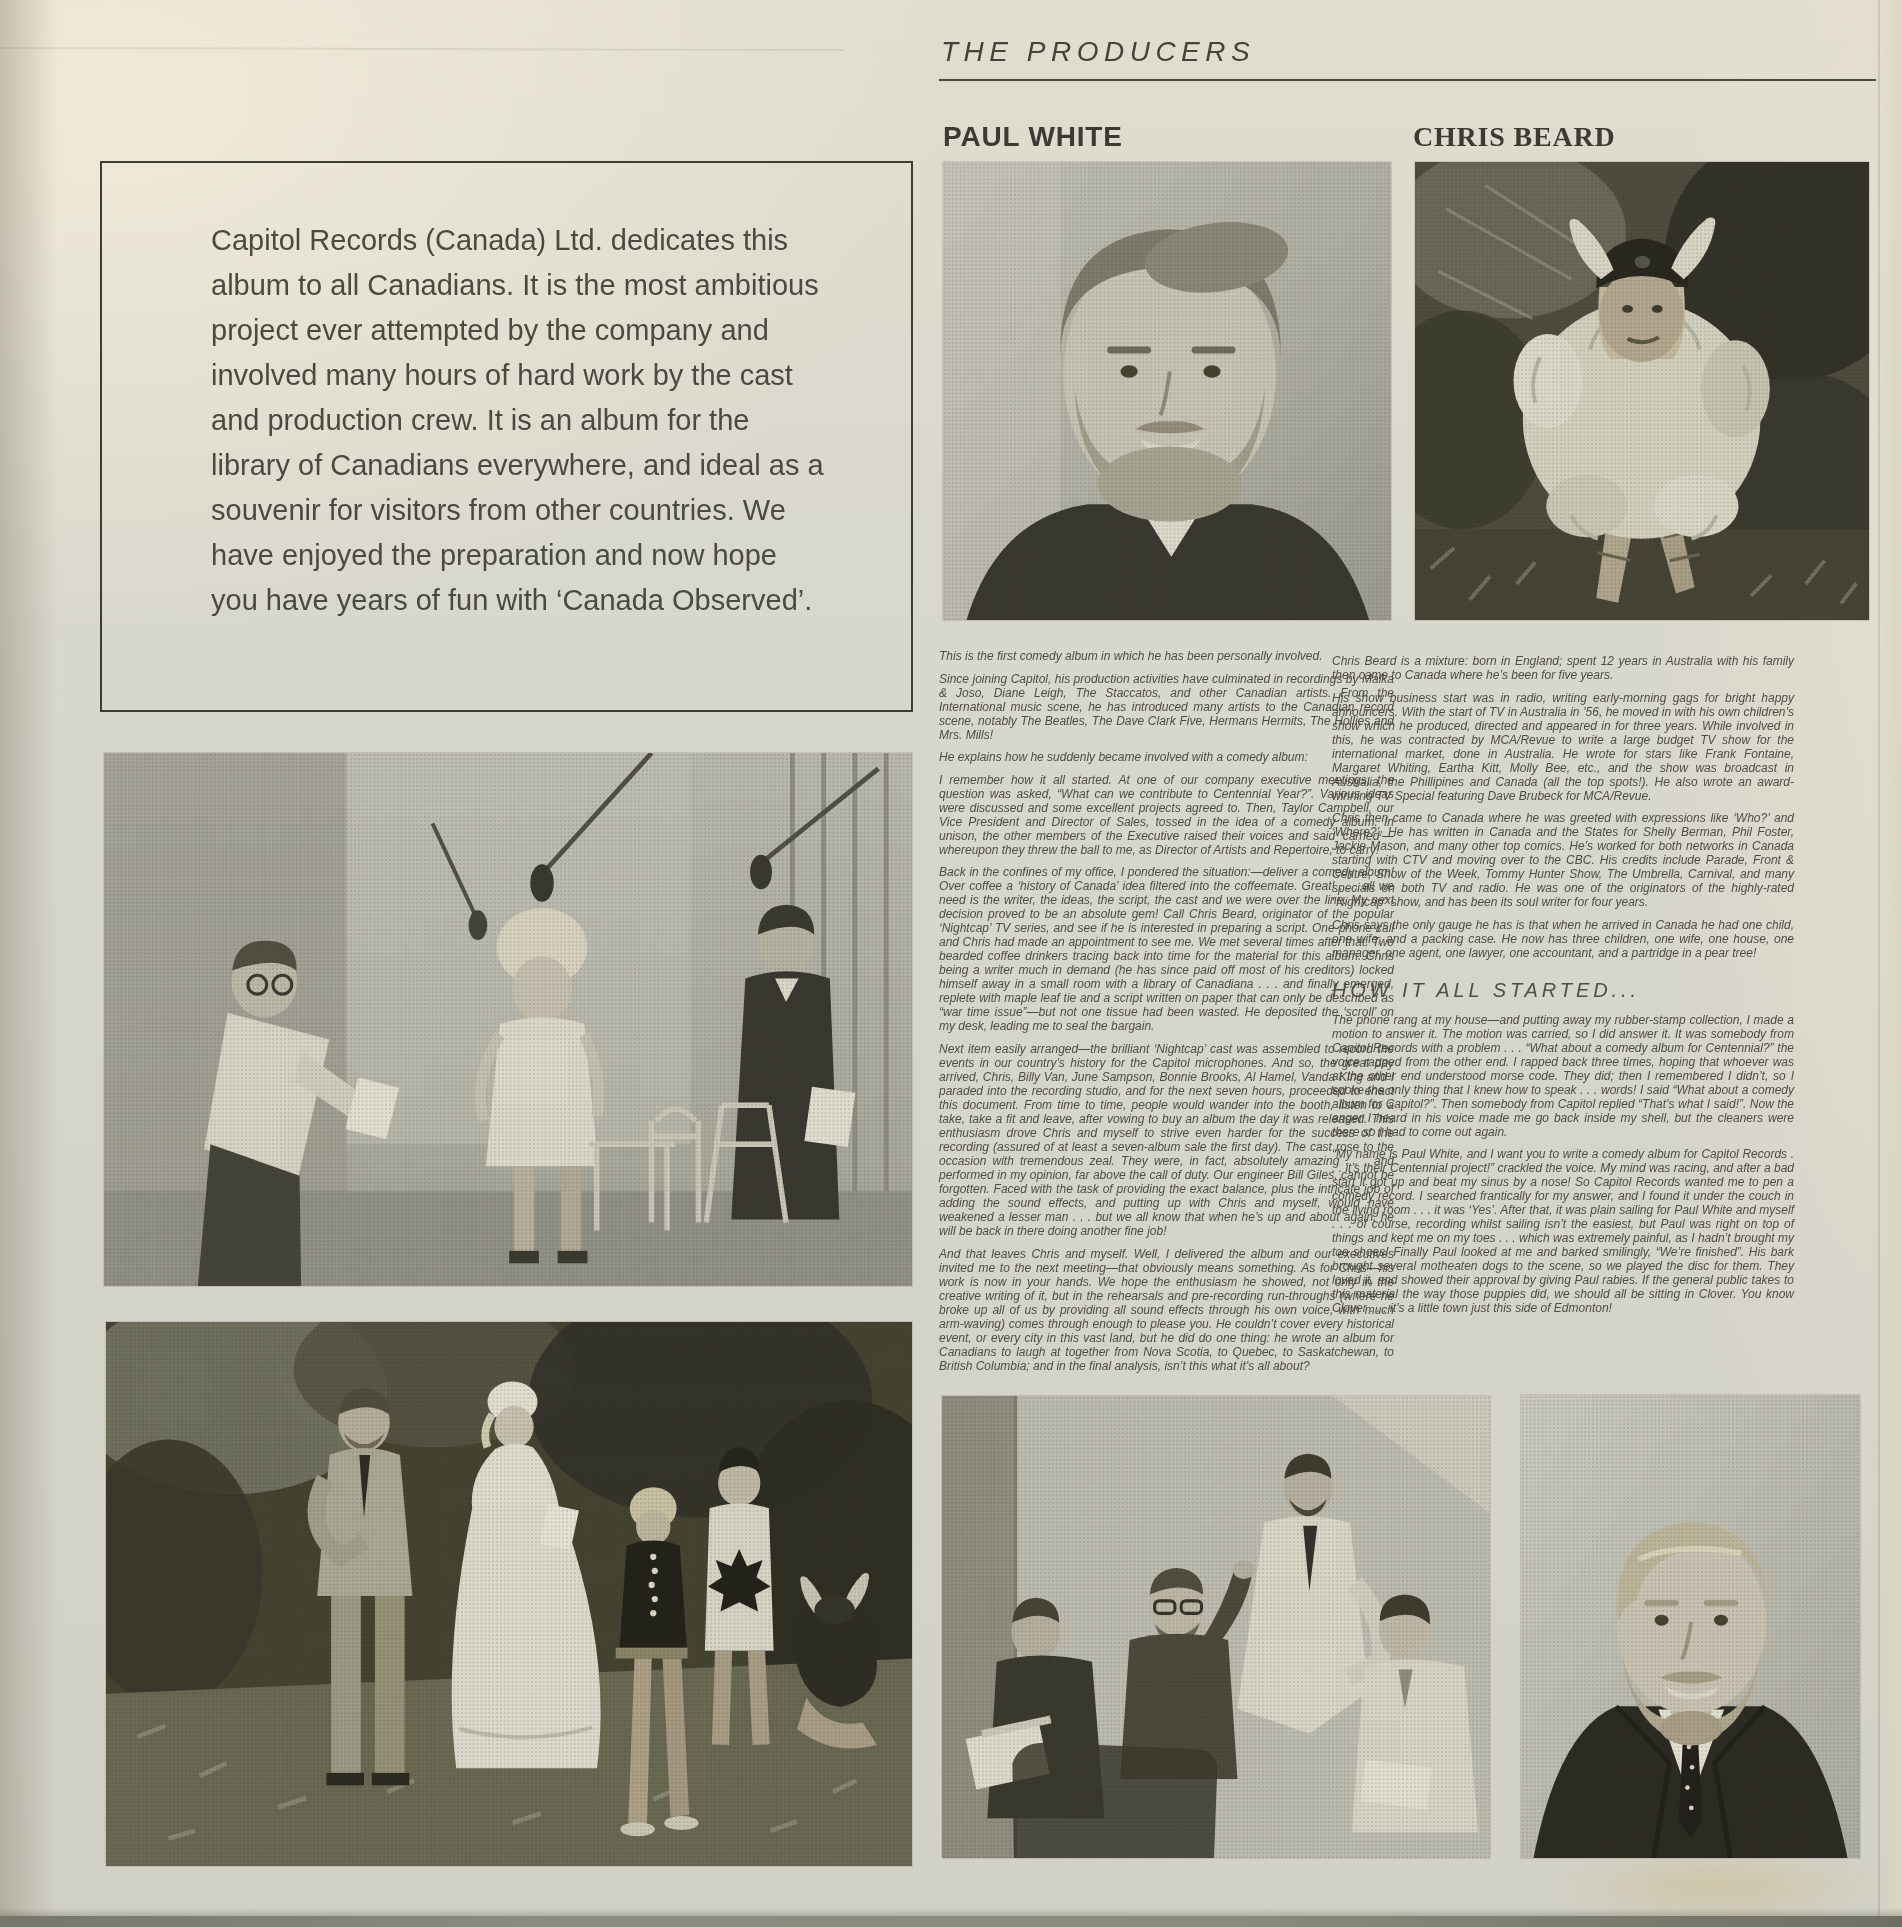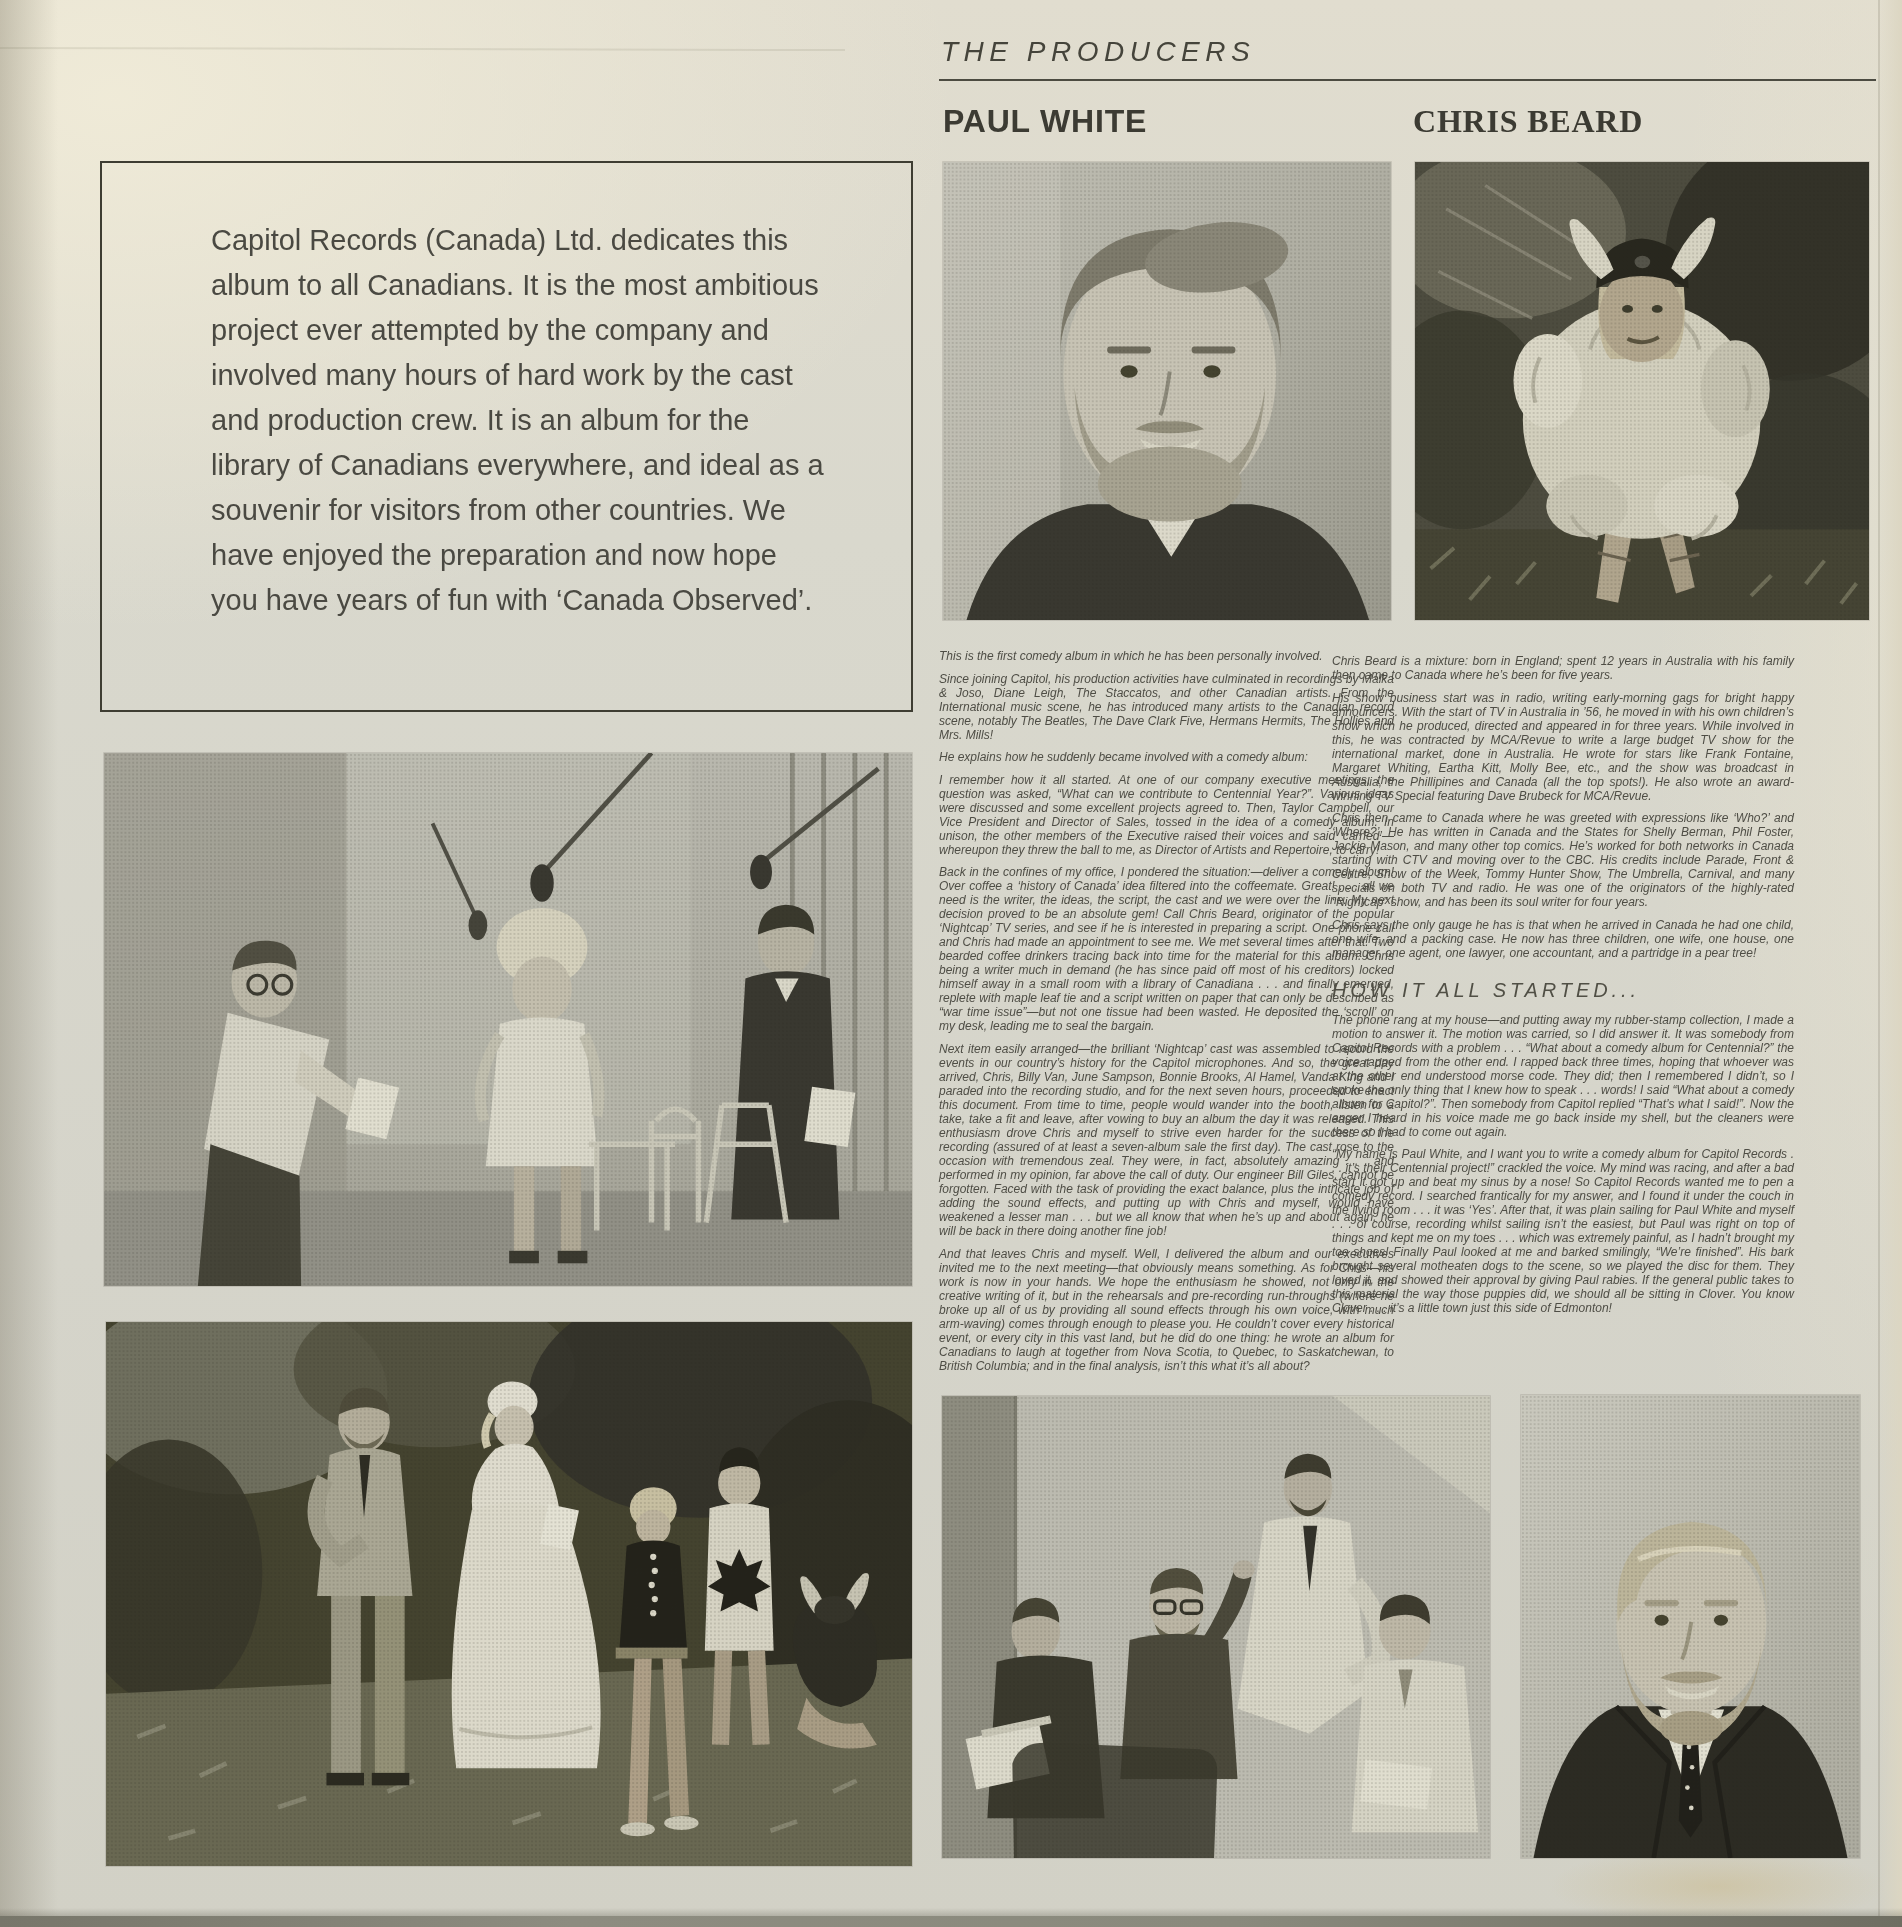--- a/index.html
+++ b/index.html
@@ -15,21 +15,21 @@
   .top-crease{left:0;top:48px;width:845px;height:1.6px;background:rgba(100,95,78,.12);transform:rotate(.15deg);}
   .right-edge{right:0;top:0;width:23.5px;height:100%;background:linear-gradient(270deg,#dcd6c2,rgba(220,214,194,0));}
   .right-crease{right:22px;top:0;width:1.6px;height:100%;background:rgba(95,90,72,.18);}
   .bottom-band{left:0;bottom:0;width:100%;height:11px;background:linear-gradient(90deg,#77766a,#8d8c80 30%,#8a8a7d 65%,#6f6e62);}
   .bottom-shadow{left:0;bottom:11px;width:100%;height:7.8px;background:linear-gradient(0deg,rgba(60,58,46,.22),rgba(60,58,46,0));}
   .stain{left:1549px;top:1846px;width:336px;height:81px;border-radius:50%;
     background:radial-gradient(ellipse closest-side,rgba(198,176,118,.38),rgba(198,176,118,0));}
   
   .producers-title{left:941px;top:36px;font-size:28px;letter-spacing:5.5px;color:#45443b;font-style:italic;}
   .rule{left:939px;top:79px;width:937px;height:2.3px;background:#4c4b41;}
-  .producer-name{top:103px;font-size:32px;font-weight:bold;letter-spacing:0.8px;color:#3c3b33;}
+  .producer-name{top:121px;font-size:28px;font-weight:bold;letter-spacing:0.8px;color:#3c3b33;}
   .paul-name{left:943px;} .chris-name{left:1413px;font-family:Liberation Serif, serif;}
   
   .photo{overflow:hidden;background:#b7b6ac;box-shadow:inset 0 0 36px rgba(42,40,30,.20), 0 0 0 0.8px rgba(70,68,54,.18);}
   .photo svg{display:block;width:100%;height:100%;}
   .ht{position:absolute;inset:0;pointer-events:none;
     background-image:radial-gradient(rgba(38,36,28,.13) 0.8px, transparent 1.3px);
     background-size:3.9px 3.9px;}
   .paul-photo{left:943px;top:162px;width:448px;height:458px;}
   .chris-photo{left:1415px;top:162px;width:454px;height:458px;}
   .studio1-photo{left:104px;top:753px;width:808px;height:533px;}

